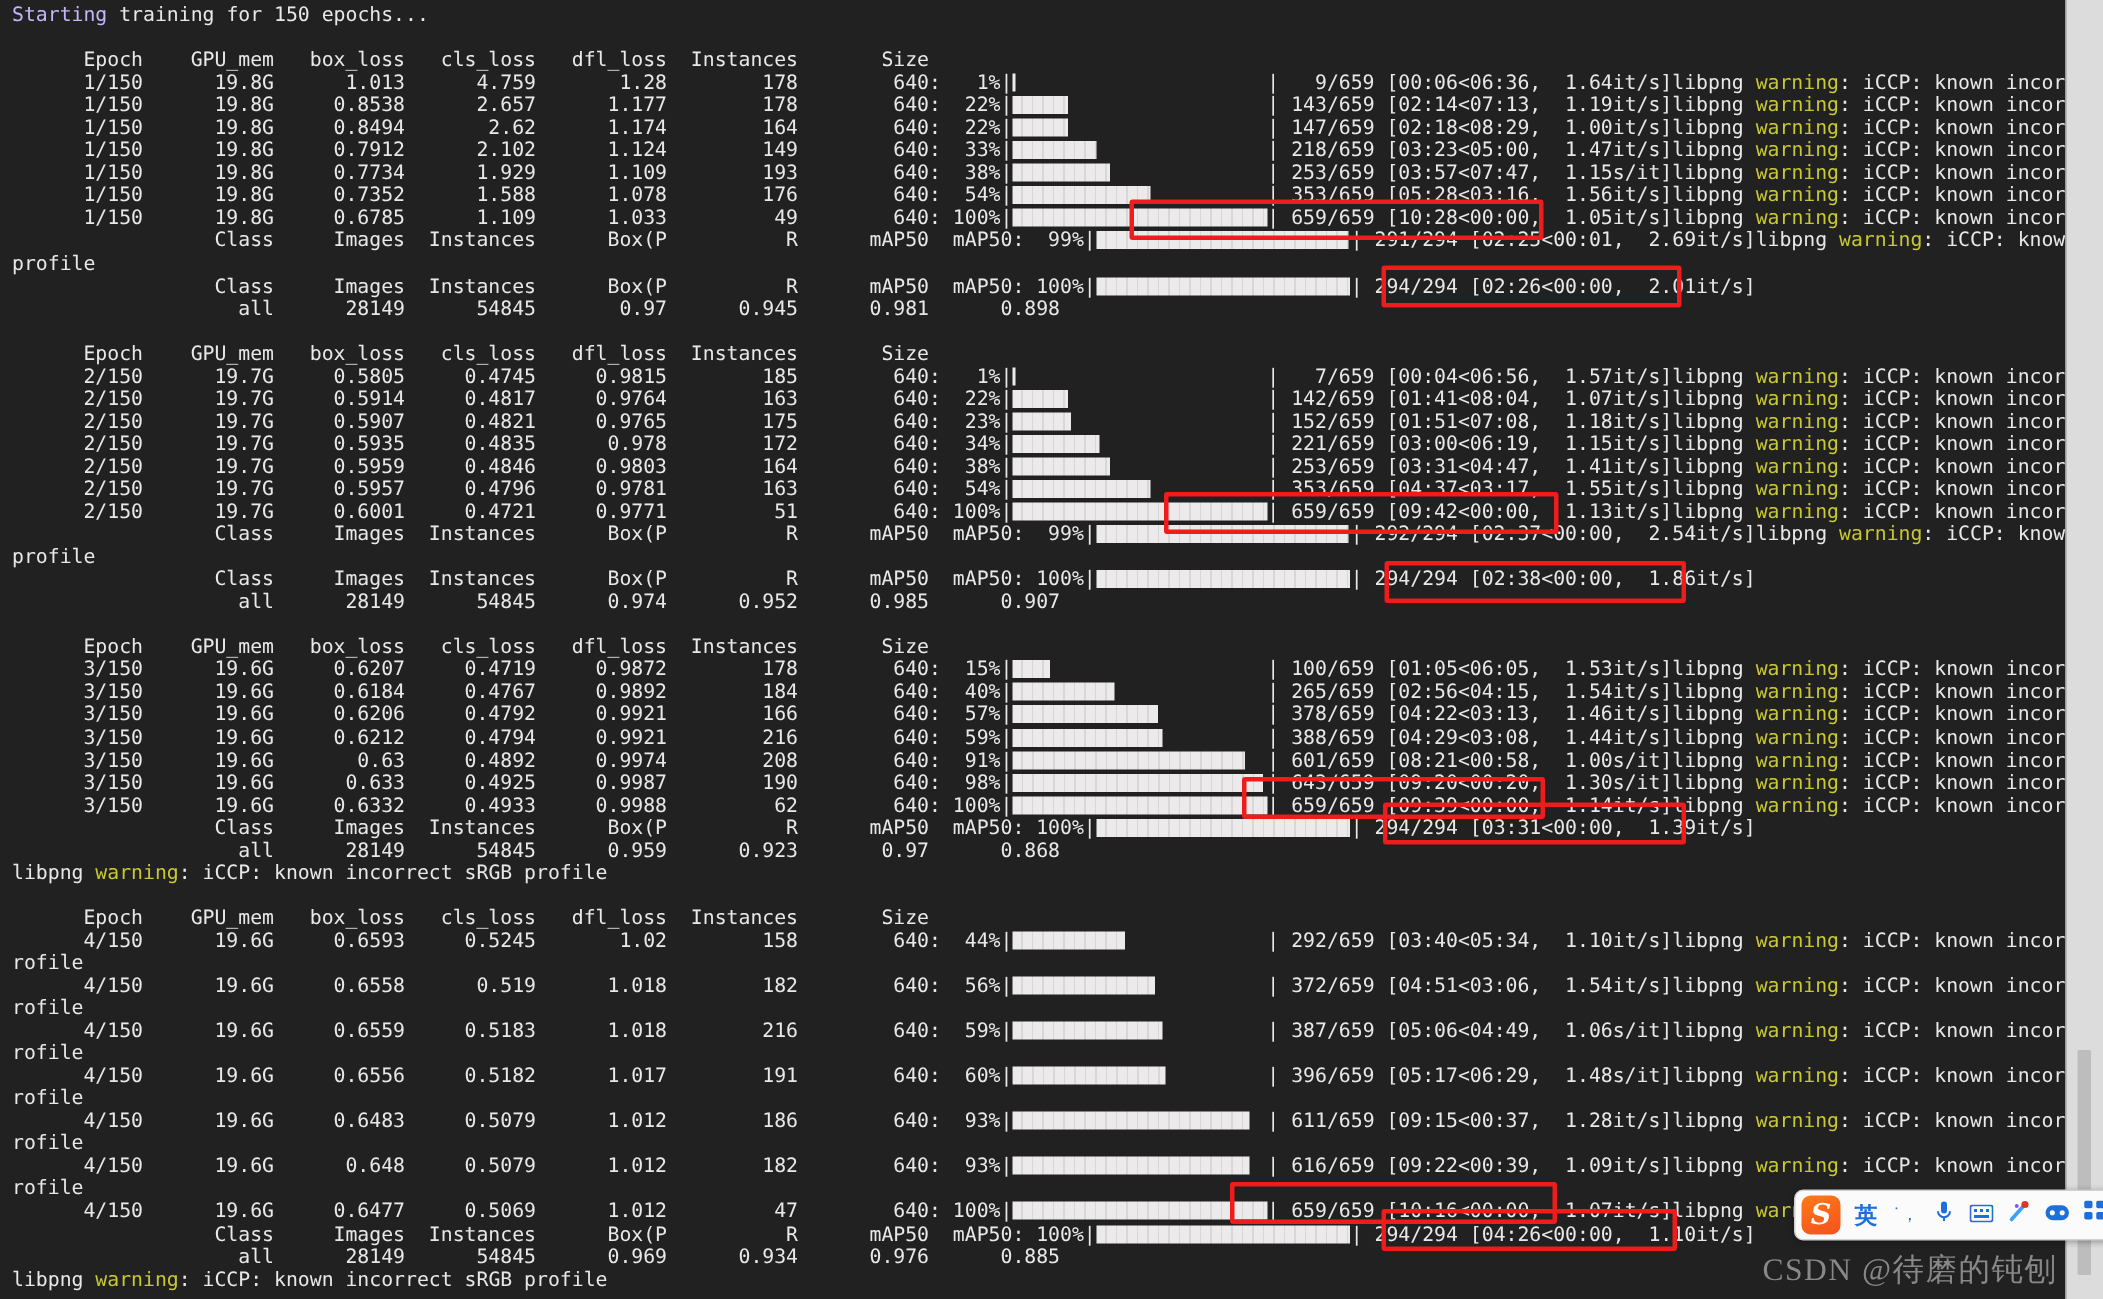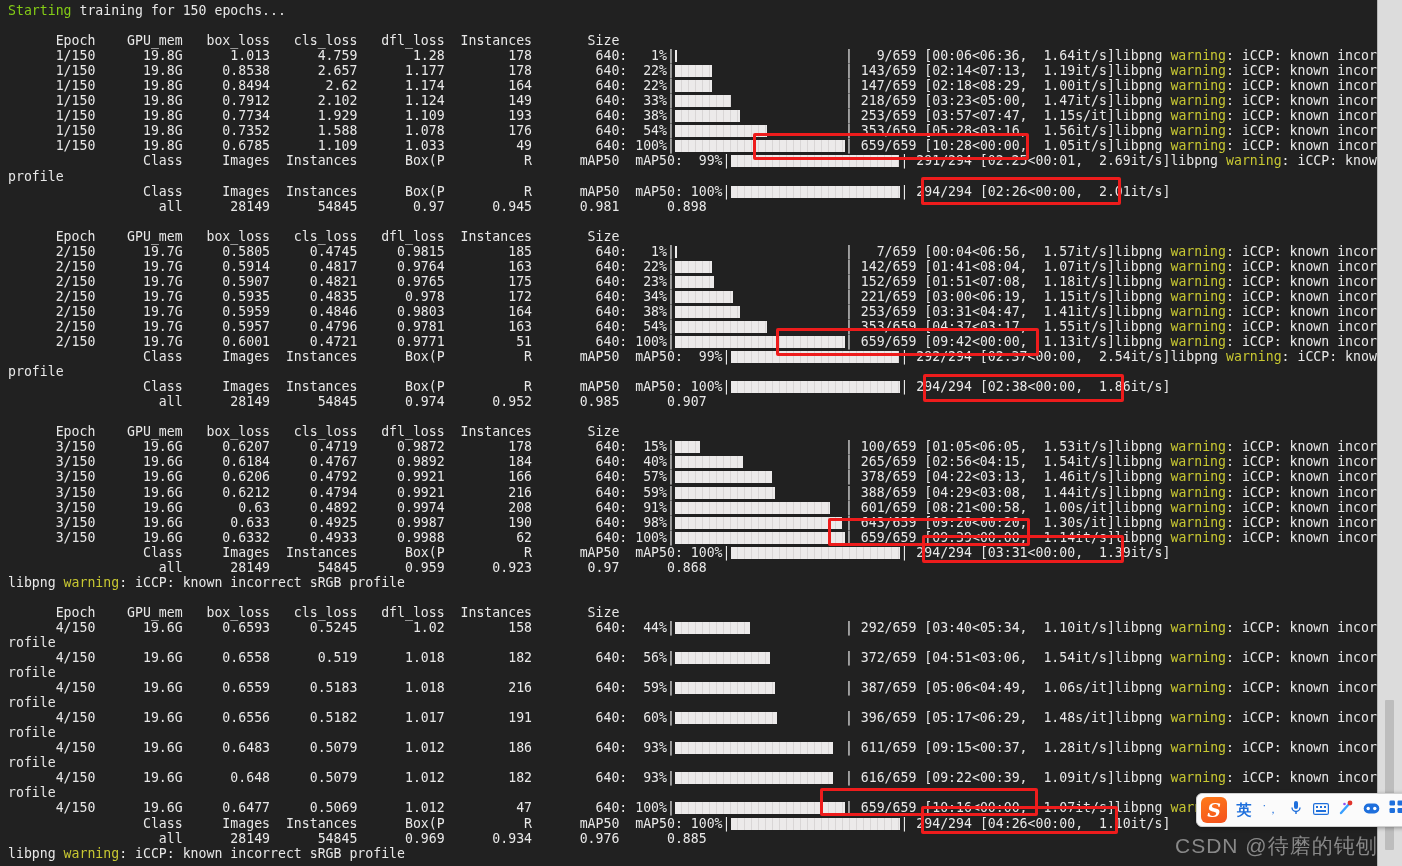--- a/index.html
+++ b/index.html
@@ -42,21 +42,21 @@
     left: 8px; top: 3px;
     font-family: "DejaVu Sans Mono", "Liberation Mono", monospace;
     font-size: 13.2px;
     line-height: 15.05px;
     color: #e8e8e8;
     white-space: pre;
     letter-spacing: 0px;
   }
   .ln { height: 15.05px; white-space: pre; }
 
-  .c-cyan   { color: #84cc16; }
+  .c-cyan   { color: #c4b5fd; }
   .c-yellow { color: #c8c832; }
 
   
   .bar {
     display: inline-block;
     vertical-align: -2px;
     height: 12px;
     background:
       repeating-linear-gradient(to right,
         #eceaea 0px, #eceaea 6px,
@@ -103,21 +103,21 @@
     line-height: 20px;
     min-width: 16px;
     text-align: center;
   }
   .ime-ico.sq { font-size: 13px; }
 
   
   #watermark {
     position: absolute;
     color: #9a9a9a;
-    font-family: Liberation Sans, sans-serif;
+    font-family: Liberation Serif, serif;
     font-size: 21px;
     letter-spacing: 1px;
     opacity: .85;
   }
 </style>
 </head>
 <body>
 
 <div id="terminal">
   <div id="screen"><div class="ln"><span class="c-cyan">Starting</span><span> training for 150 epochs...</span></div><div class="ln"></div><div class="ln"><span>      Epoch    GPU_mem   box_loss   cls_loss   dfl_loss  Instances       Size</span></div><div class="ln"><span>      1/150      19.8G      1.013      4.759       1.28        178        640:   1%|</span><span class="bar" style="width: 1.69995px;"></span><span style="display: inline-block; width: 168.295px;"></span><span>|   9/659 [00:06&lt;06:36,  1.64it/s]</span><span>libpng </span><span class="c-yellow">warning</span><span>: iCCP: known incorrect sRGB profil</span></div><div class="ln"><span>      1/150      19.8G     0.8538      2.657      1.177        178        640:  22%|</span><span class="bar" style="width: 37.3989px;"></span><span style="display: inline-block; width: 132.596px;"></span><span>| 143/659 [02:14&lt;07:13,  1.19it/s]</span><span>libpng </span><span class="c-yellow">warning</span><span>: iCCP: known incorrect sRGB profi</span></div><div class="ln"><span>      1/150      19.8G     0.8494       2.62      1.174        164        640:  22%|</span><span class="bar" style="width: 37.3989px;"></span><span style="display: inline-block; width: 132.596px;"></span><span>| 147/659 [02:18&lt;08:29,  1.00it/s]</span><span>libpng </span><span class="c-yellow">warning</span><span>: iCCP: known incorrect sRGB profi</span></div><div class="ln"><span>      1/150      19.8G     0.7912      2.102      1.124        149        640:  33%|</span><span class="bar" style="width: 56.0984px;"></span><span style="display: inline-block; width: 113.897px;"></span><span>| 218/659 [03:23&lt;05:00,  1.47it/s]</span><span>libpng </span><span class="c-yellow">warning</span><span>: iCCP: known incorrect sRGB profi</span></div><div class="ln"><span>      1/150      19.8G     0.7734      1.929      1.109        193        640:  38%|</span><span class="bar" style="width: 64.5981px;"></span><span style="display: inline-block; width: 105.397px;"></span><span>| 253/659 [03:57&lt;07:47,  1.15s/it]</span><span>libpng </span><span class="c-yellow">warning</span><span>: iCCP: known incorrect sRGB profi</span></div><div class="ln"><span>      1/150      19.8G     0.7352      1.588      1.078        176        640:  54%|</span><span class="bar" style="width: 91.7973px;"></span><span style="display: inline-block; width: 78.1977px;"></span><span>| 353/659 [05:28&lt;03:16,  1.56it/s]</span><span>libpng </span><span class="c-yellow">warning</span><span>: iCCP: known incorrect sRGB profi</span></div><div class="ln"><span>      1/150      19.8G     0.6785      1.109      1.033         49        640: 100%|</span><span class="bar" style="width: 169.995px;"></span><span style="display: inline-block; width: 0px;"></span><span>| 659/659 [10:28&lt;00:00,  1.05it/s]</span><span>libpng </span><span class="c-yellow">warning</span><span>: iCCP: known incorrect sRGB profi</span></div><div class="ln"><span>                 Class     Images  Instances      Box(P          R      mAP50  mAP50</span><span>:  99%|</span><span class="bar" style="width: 168.295px;"></span><span style="display: inline-block; width: 1.69995px;"></span><span>| 291/294 [02:25&lt;00:01,  2.69it/s]</span><span>libpng </span><span class="c-yellow">warning</span><span>: iCCP: known incorrect sR</span></div><div class="ln"><span>profile</span></div><div class="ln"><span>                 Class     Images  Instances      Box(P          R      mAP50  mAP50</span><span>: 100%|</span><span class="bar" style="width: 169.995px;"></span><span style="display: inline-block; width: 0px;"></span><span>| 294/294 [02:26&lt;00:00,  2.01it/s]</span></div><div class="ln"><span>                   all      28149      54845       0.97      0.945      0.981      0.898</span></div><div class="ln"></div><div class="ln"><span>      Epoch    GPU_mem   box_loss   cls_loss   dfl_loss  Instances       Size</span></div><div class="ln"><span>      2/150      19.7G     0.5805     0.4745     0.9815        185        640:   1%|</span><span class="bar" style="width: 1.69995px;"></span><span style="display: inline-block; width: 168.295px;"></span><span>|   7/659 [00:04&lt;06:56,  1.57it/s]</span><span>libpng </span><span class="c-yellow">warning</span><span>: iCCP: known incorrect sRGB profil</span></div><div class="ln"><span>      2/150      19.7G     0.5914     0.4817     0.9764        163        640:  22%|</span><span class="bar" style="width: 37.3989px;"></span><span style="display: inline-block; width: 132.596px;"></span><span>| 142/659 [01:41&lt;08:04,  1.07it/s]</span><span>libpng </span><span class="c-yellow">warning</span><span>: iCCP: known incorrect sRGB profi</span></div><div class="ln"><span>      2/150      19.7G     0.5907     0.4821     0.9765        175        640:  23%|</span><span class="bar" style="width: 39.0988px;"></span><span style="display: inline-block; width: 130.896px;"></span><span>| 152/659 [01:51&lt;07:08,  1.18it/s]</span><span>libpng </span><span class="c-yellow">warning</span><span>: iCCP: known incorrect sRGB profi</span></div><div class="ln"><span>      2/150      19.7G     0.5935     0.4835      0.978        172        640:  34%|</span><span class="bar" style="width: 57.7983px;"></span><span style="display: inline-block; width: 112.197px;"></span><span>| 221/659 [03:00&lt;06:19,  1.15it/s]</span><span>libpng </span><span class="c-yellow">warning</span><span>: iCCP: known incorrect sRGB profi</span></div><div class="ln"><span>      2/150      19.7G     0.5959     0.4846     0.9803        164        640:  38%|</span><span class="bar" style="width: 64.5981px;"></span><span style="display: inline-block; width: 105.397px;"></span><span>| 253/659 [03:31&lt;04:47,  1.41it/s]</span><span>libpng </span><span class="c-yellow">warning</span><span>: iCCP: known incorrect sRGB profi</span></div><div class="ln"><span>      2/150      19.7G     0.5957     0.4796     0.9781        163        640:  54%|</span><span class="bar" style="width: 91.7973px;"></span><span style="display: inline-block; width: 78.1977px;"></span><span>| 353/659 [04:37&lt;03:17,  1.55it/s]</span><span>libpng </span><span class="c-yellow">warning</span><span>: iCCP: known incorrect sRGB profi</span></div><div class="ln"><span>      2/150      19.7G     0.6001     0.4721     0.9771         51        640: 100%|</span><span class="bar" style="width: 169.995px;"></span><span style="display: inline-block; width: 0px;"></span><span>| 659/659 [09:42&lt;00:00,  1.13it/s]</span><span>libpng </span><span class="c-yellow">warning</span><span>: iCCP: known incorrect sRGB profi</span></div><div class="ln"><span>                 Class     Images  Instances      Box(P          R      mAP50  mAP50</span><span>:  99%|</span><span class="bar" style="width: 168.295px;"></span><span style="display: inline-block; width: 1.69995px;"></span><span>| 292/294 [02:37&lt;00:00,  2.54it/s]</span><span>libpng </span><span class="c-yellow">warning</span><span>: iCCP: known incorrect sR</span></div><div class="ln"><span>profile</span></div><div class="ln"><span>                 Class     Images  Instances      Box(P          R      mAP50  mAP50</span><span>: 100%|</span><span class="bar" style="width: 169.995px;"></span><span style="display: inline-block; width: 0px;"></span><span>| 294/294 [02:38&lt;00:00,  1.86it/s]</span></div><div class="ln"><span>                   all      28149      54845      0.974      0.952      0.985      0.907</span></div><div class="ln"></div><div class="ln"><span>      Epoch    GPU_mem   box_loss   cls_loss   dfl_loss  Instances       Size</span></div><div class="ln"><span>      3/150      19.6G     0.6207     0.4719     0.9872        178        640:  15%|</span><span class="bar" style="width: 25.4992px;"></span><span style="display: inline-block; width: 144.496px;"></span><span>| 100/659 [01:05&lt;06:05,  1.53it/s]</span><span>libpng </span><span class="c-yellow">warning</span><span>: iCCP: known incorrect sRGB profil</span></div><div class="ln"><span>      3/150      19.6G     0.6184     0.4767     0.9892        184        640:  40%|</span><span class="bar" style="width: 67.998px;"></span><span style="display: inline-block; width: 101.997px;"></span><span>| 265/659 [02:56&lt;04:15,  1.54it/s]</span><span>libpng </span><span class="c-yellow">warning</span><span>: iCCP: known incorrect sRGB profi</span></div><div class="ln"><span>      3/150      19.6G     0.6206     0.4792     0.9921        166        640:  57%|</span><span class="bar" style="width: 96.8971px;"></span><span style="display: inline-block; width: 73.0978px;"></span><span>| 378/659 [04:22&lt;03:13,  1.46it/s]</span><span>libpng </span><span class="c-yellow">warning</span><span>: iCCP: known incorrect sRGB profi</span></div><div class="ln"><span>      3/150      19.6G     0.6212     0.4794     0.9921        216        640:  59%|</span><span class="bar" style="width: 100.297px;"></span><span style="display: inline-block; width: 69.698px;"></span><span>| 388/659 [04:29&lt;03:08,  1.44it/s]</span><span>libpng </span><span class="c-yellow">warning</span><span>: iCCP: known incorrect sRGB profi</span></div><div class="ln"><span>      3/150      19.6G       0.63     0.4892     0.9974        208        640:  91%|</span><span class="bar" style="width: 154.695px;"></span><span style="display: inline-block; width: 15.2995px;"></span><span>| 601/659 [08:21&lt;00:58,  1.00s/it]</span><span>libpng </span><span class="c-yellow">warning</span><span>: iCCP: known incorrect sRGB profi</span></div><div class="ln"><span>      3/150      19.6G      0.633     0.4925     0.9987        190        640:  98%|</span><span class="bar" style="width: 166.595px;"></span><span style="display: inline-block; width: 3.3999px;"></span><span>| 643/659 [09:20&lt;00:20,  1.30s/it]</span><span>libpng </span><span class="c-yellow">warning</span><span>: iCCP: known incorrect sRGB profi</span></div><div class="ln"><span>      3/150      19.6G     0.6332     0.4933     0.9988         62        640: 100%|</span><span class="bar" style="width: 169.995px;"></span><span style="display: inline-block; width: 0px;"></span><span>| 659/659 [09:39&lt;00:00,  1.14it/s]</span><span>libpng </span><span class="c-yellow">warning</span><span>: iCCP: known incorrect sRGB profi</span></div><div class="ln"><span>                 Class     Images  Instances      Box(P          R      mAP50  mAP50</span><span>: 100%|</span><span class="bar" style="width: 169.995px;"></span><span style="display: inline-block; width: 0px;"></span><span>| 294/294 [03:31&lt;00:00,  1.39it/s]</span></div><div class="ln"><span>                   all      28149      54845      0.959      0.923       0.97      0.868</span></div><div class="ln"><span>libpng </span><span class="c-yellow">warning</span><span>: iCCP: known incorrect sRGB profile</span></div><div class="ln"></div><div class="ln"><span>      Epoch    GPU_mem   box_loss   cls_loss   dfl_loss  Instances       Size</span></div><div class="ln"><span>      4/150      19.6G     0.6593     0.5245       1.02        158        640:  44%|</span><span class="bar" style="width: 74.7978px;"></span><span style="display: inline-block; width: 95.1972px;"></span><span>| 292/659 [03:40&lt;05:34,  1.10it/s]</span><span>libpng </span><span class="c-yellow">warning</span><span>: iCCP: known incorrect sRGB profil</span></div><div class="ln"><span>rofile</span></div><div class="ln"><span>      4/150      19.6G     0.6558      0.519      1.018        182        640:  56%|</span><span class="bar" style="width: 95.1972px;"></span><span style="display: inline-block; width: 74.7978px;"></span><span>| 372/659 [04:51&lt;03:06,  1.54it/s]</span><span>libpng </span><span class="c-yellow">warning</span><span>: iCCP: known incorrect sRGB profi</span></div><div class="ln"><span>rofile</span></div><div class="ln"><span>      4/150      19.6G     0.6559     0.5183      1.018        216        640:  59%|</span><span class="bar" style="width: 100.297px;"></span><span style="display: inline-block; width: 69.698px;"></span><span>| 387/659 [05:06&lt;04:49,  1.06s/it]</span><span>libpng </span><span class="c-yellow">warning</span><span>: iCCP: known incorrect sRGB profi</span></div><div class="ln"><span>rofile</span></div><div class="ln"><span>      4/150      19.6G     0.6556     0.5182      1.017        191        640:  60%|</span><span class="bar" style="width: 101.997px;"></span><span style="display: inline-block; width: 67.998px;"></span><span>| 396/659 [05:17&lt;06:29,  1.48s/it]</span><span>libpng </span><span class="c-yellow">warning</span><span>: iCCP: known incorrect sRGB profi</span></div><div class="ln"><span>rofile</span></div><div class="ln"><span>      4/150      19.6G     0.6483     0.5079      1.012        186        640:  93%|</span><span class="bar" style="width: 158.095px;"></span><span style="display: inline-block; width: 11.8996px;"></span><span>| 611/659 [09:15&lt;00:37,  1.28it/s]</span><span>libpng </span><span class="c-yellow">warning</span><span>: iCCP: known incorrect sRGB profi</span></div><div class="ln"><span>rofile</span></div><div class="ln"><span>      4/150      19.6G      0.648     0.5079      1.012        182        640:  93%|</span><span class="bar" style="width: 158.095px;"></span><span style="display: inline-block; width: 11.8996px;"></span><span>| 616/659 [09:22&lt;00:39,  1.09it/s]</span><span>libpng </span><span class="c-yellow">warning</span><span>: iCCP: known incorrect sRGB profi</span></div><div class="ln"><span>rofile</span></div><div class="ln"><span>      4/150      19.6G     0.6477     0.5069      1.012         47        640: 100%|</span><span class="bar" style="width: 169.995px;"></span><span style="display: inline-block; width: 0px;"></span><span>| 659/659 [10:16&lt;00:00,  1.07it/s]</span><span>libpng </span><span class="c-yellow">warning</span><span>: iCCP: known incorrect sRGB profi</span></div><div class="ln"><span>                 Class     Images  Instances      Box(P          R      mAP50  mAP50</span><span>: 100%|</span><span class="bar" style="width: 169.995px;"></span><span style="display: inline-block; width: 0px;"></span><span>| 294/294 [04:26&lt;00:00,  1.10it/s]</span></div><div class="ln"><span>                   all      28149      54845      0.969      0.934      0.976      0.885</span></div><div class="ln"><span>libpng </span><span class="c-yellow">warning</span><span>: iCCP: known incorrect sRGB profile</span></div><div class="ln"></div></div>

